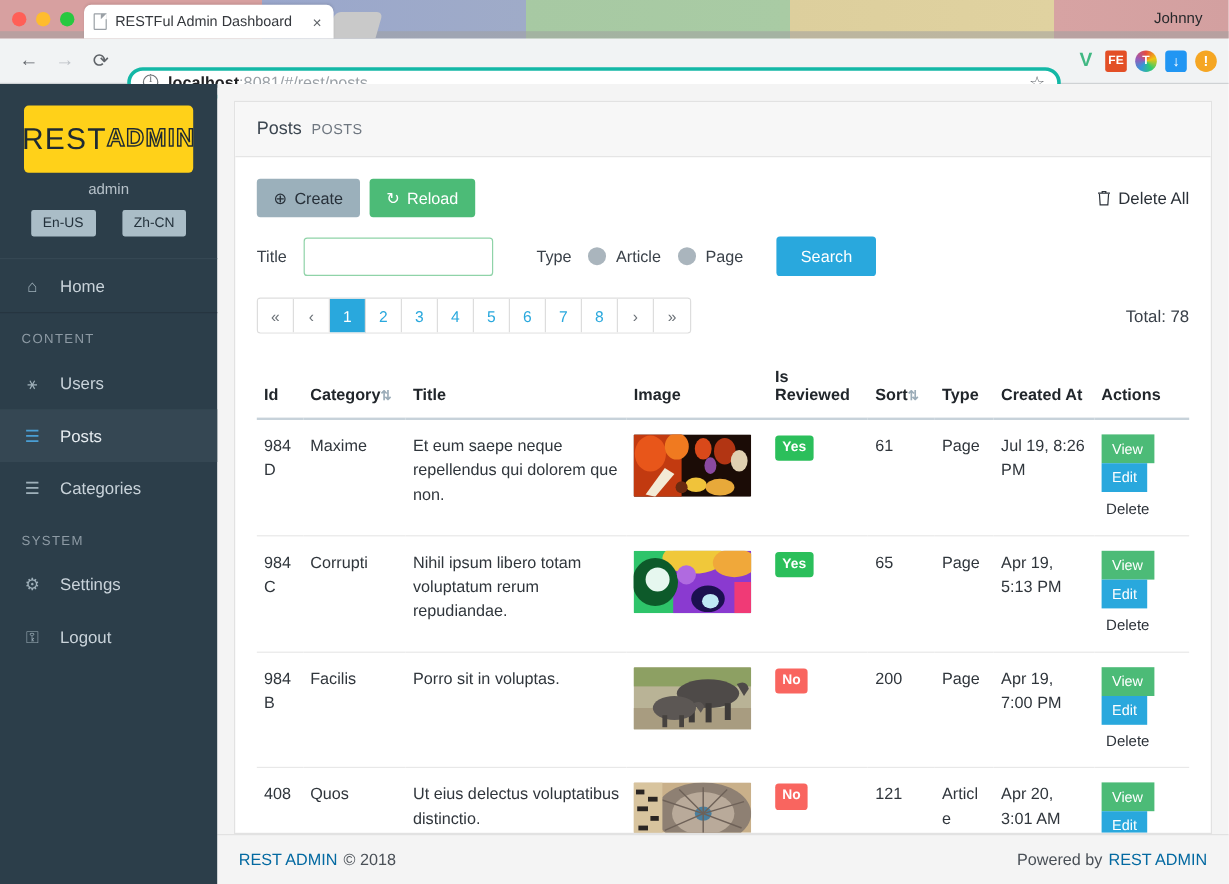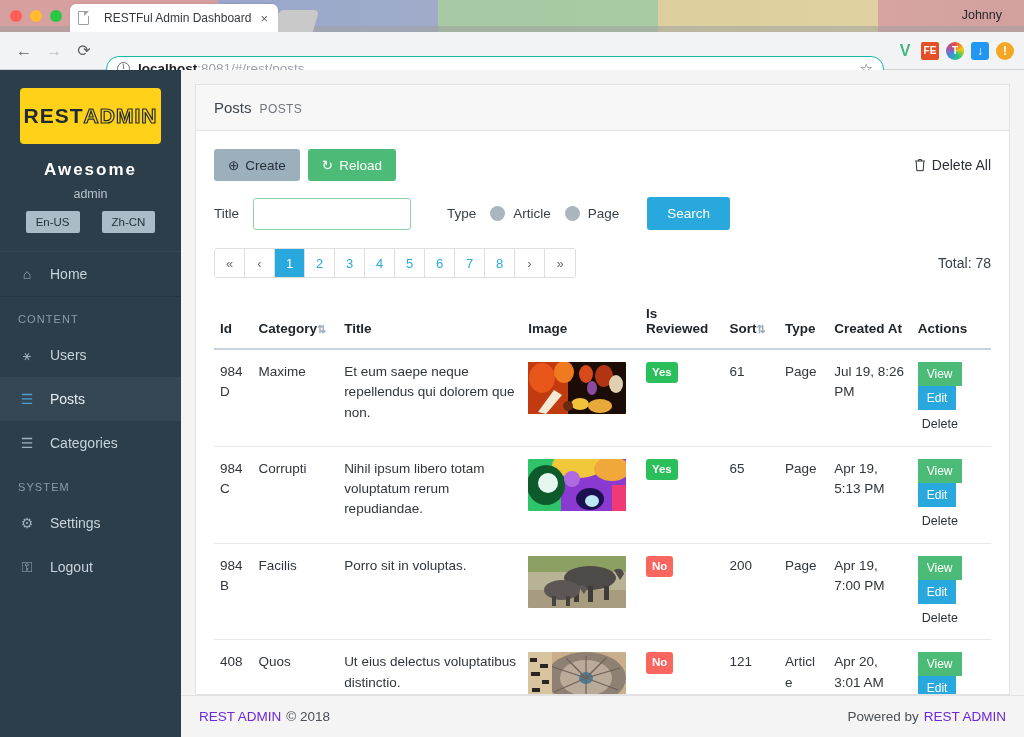--- a/index.html
+++ b/index.html
@@ -27,21 +27,20 @@
   }
   .traffic { display:flex; gap:8px; padding:0 0 10px 10px; z-index:3; }
   .tl { width:12px; height:12px; border-radius:50%; }
   .tl.r { background:#ff5f57; } .tl.y { background:#febc2e; } .tl.g { background:#28c840; }
 
   .tab {
     margin-left: 8px; height: 28px; width: 208px; background:#fff;
     border-radius: 6px 6px 0 0; display:flex; align-items:center;
     padding: 0 8px; gap:7px; position:relative; z-index:4;
     box-shadow: 0 -1px 2px rgba(0,0,0,.08);
-    text-align: right;
   }
   .tab-fav {
     width: 11px; height: 14px; border:1px solid #9aa0a6; border-radius:1px;
     position:relative; background:#fff; flex:none;
   }
   .tab-fav::after {
     content:""; position:absolute; right:-1px; top:-1px;
     border-width:0 0 5px 5px; border-style:solid;
     border-color: transparent transparent #fff #9aa0a6;
   }
@@ -64,21 +63,21 @@
     padding: 0 10px; gap: 2px; border-bottom:1px solid #cfd2d4;
   }
   .navbtn {
     width:28px; height:28px; display:flex; align-items:center; justify-content:center;
     color:#5f6368; font-size:16px; border-radius:50%; flex:none;
   }
   .navbtn.dim { color:#bdc1c6; }
   .omnibox {
     flex:1; height:26px; background:#fff; border-radius:13px; margin-left:6px;
     display:flex; align-items:center; padding:0 10px; gap:8px;
-    border:1px solid #14b8a6;
+    border:3px solid #14b8a6;
     margin-top:36px;
   }
   .info-icon {
     width:13px; height:13px; border:1.4px solid #6d7276; border-radius:50%;
     position:relative; flex:none;
   }
   .info-icon::after {
     content:"i"; position:absolute; left:0; right:0; top:-3px; text-align:center;
     font-size:10px; font-family:"Liberation Serif", serif; color:#6d7276;
   }
@@ -99,21 +98,21 @@
   
   .app { display:flex; height: 667px; }
 
   
   .sidebar { width:181px; background:#2c3e4a; flex:none; color:#c2ccd3; position:relative; }
   .logo-wrap { padding:18px 20px 0; }
   .logo {
     background:#ffd119; border-radius:4px; height:56px; display:flex;
     align-items:center; justify-content:center; letter-spacing:1px;
   }
-  .logo-rest { font-size:21px; font-weight:bold; color:#1e2a33; font-family:"Liberation Sans", sans-serif; }
+  .logo-rest { font-size:25px; font-weight:normal; color:#1e2a33; font-family:"Liberation Sans", sans-serif; }
   .logo-admin { font-size:21px; font-weight:bold; color:transparent;
                 -webkit-text-stroke:1.2px #1e2a33; }
   .brand { text-align:center; font-size:17px; letter-spacing:2px; color:#fff;
            margin-top:16px; font-weight:bold; }
   .role { text-align:center; font-size:12.5px; color:#b6c1c9; margin-top:7px; }
   .langs { display:flex; justify-content:center; gap:22px; margin-top:10px; padding-bottom:18px; }
   .lang { background:#aabdc7; color:#24323c; font-size:11.5px; padding:5px 10px; border-radius:2px; }
 
   .nav-section { font-size:11px; letter-spacing:1.1px; color:#8e9ba5;
                  padding:16px 0 8px 18px; }
@@ -183,21 +182,21 @@
   .thumb { width:98px; height:52px; display:block; border-radius:1px; }
   .act { display:flex; flex-direction:column; align-items:flex-start; }
   .act-btn { font-size:12px; color:#fff; padding:3px 9px; display:block; }
   .act-view { background:#4cbb77; } .act-edit { background:#29a8dd; }
   .act-del { font-size:12.5px; color:#2b3138; padding:5px 0 0 4px; }
 
   .footer {
     height:42px; background:#f4f4f4; border-top:1px solid #e2e2e2;
     display:flex; align-items:center; padding:0 18px; font-size:13.5px; color:#4a5057;
   }
-  .flink { color:#6d28d9; }
+  .flink { color:#0369a1; }
   .footer .right { margin-left:auto; }
 </style>
 </head>
 <body>
 
 <div class="browser">
 
   <div class="tabstrip">
     <div class="traffic">
       <div class="tl r"></div>
@@ -233,21 +232,20 @@
 
   <div class="app">
 
     <div class="sidebar">
       <div class="logo-wrap">
         <div class="logo">
           <span class="logo-rest">REST</span>
             <span class="logo-admin">ADMIN</span>
         </div>
       </div>
-      <div class="brand">Awesome</div>
       <div class="role">admin</div>
       <div class="langs">
         <span class="lang">En-US</span>
         <span class="lang">Zh-CN</span>
       </div>
 
       <div class="nav-item first">
         <span class="nav-ico">⌂</span>
         <span>Home</span>
       </div>

